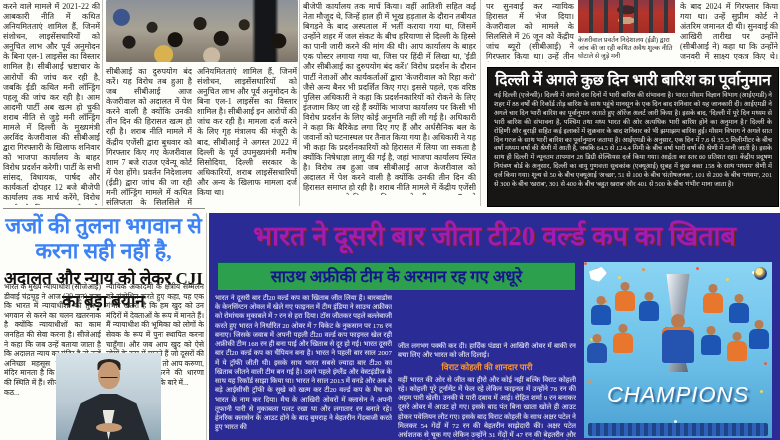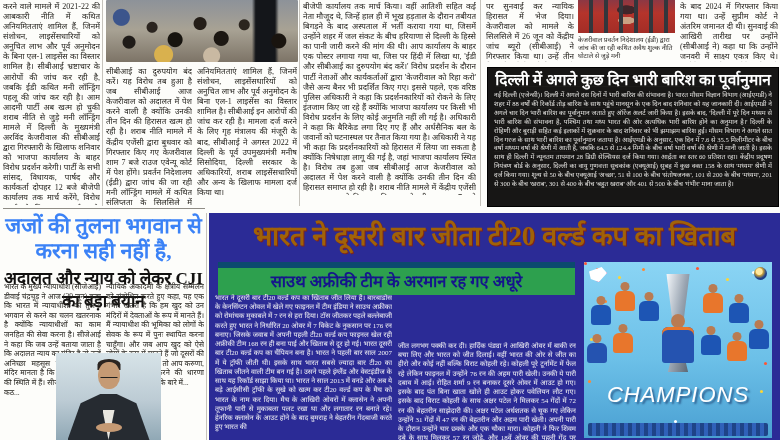--- a/index.html
+++ b/index.html
@@ -56,23 +56,23 @@
   .cji-suit{position:absolute;left:50%;bottom:0;transform:translateX(-50%);width:82px;height:46px;
     background:#262b31;clip-path:polygon(0 100%,16% 20%,40% 0,60% 0,84% 20%,100% 100%);}
   .cji-shirt{position:absolute;left:50%;bottom:0;transform:translateX(-50%);width:12px;height:30px;
     background:#e9e7e0;clip-path:polygon(0 0,100% 0,50% 100%);}
   .cji-hands{position:absolute;left:50%;bottom:8px;transform:translateX(-50%);width:26px;height:9px;
     border-radius:50%;background:#c59a74;}
 
   
   #sports-bg{left:209px;top:213px;width:571px;height:227px;background:#2b2b96;}
   #sports-headline{left:213px;top:219px;width:563px;text-align:center;font-weight:bold;
-    font-size:27px;line-height:1.3;color:#a16207;text-shadow:1px 1px 0 #7e241c;}
+    font-size:27px;line-height:1.3;color:#a21caf;text-shadow:1px 1px 0 #7e241c;}
   #sports-subhead-box{left:218px;top:262px;width:357px;height:27px;background:#2da04e;
-    border-top:6px solid #0c4a6e;}
+    border-top:1px solid #0c4a6e;}
   #sports-subheadline{width:100%;text-align:center;font-weight:bold;font-size:16.5px;
     line-height:27px;color:#15158c;}
   .sports-col{position:absolute;top:294px;height:144px;font-size:7px;line-height:1.32;
     color:#f4f4f6;text-align:justify;overflow:hidden;}
   #sports-col2-heading{display:block;text-align:center;font-weight:bold;color:#f49436;font-size:8.5px;margin:2px 0;}
 
   
   #champions-poster{left:584px;top:262px;width:188px;height:176px;overflow:hidden;
     background:linear-gradient(180deg,#8ad4f4 0%,#6cc0e8 55%,#4aa0d2 100%);}
   .confetti{position:absolute;left:0;top:0;width:3px;height:3px;border-radius:50%;background:#ff5533;
@@ -148,20 +148,21 @@
 
   <div class="abs" id="sports-bg"></div>
   <div class="abs" id="sports-headline">भारत ने दूसरी बार जीता टी20 वर्ल्ड कप का खिताब</div>
   <div class="abs" id="sports-subhead-box">
     <div id="sports-subheadline">साउथ अफ्रीकी टीम के अरमान रह गए अधूरे</div>
   </div>
 
   <div class="sports-col" style="left:215px;width:177px;">भारत ने दूसरी बार टी20 वर्ल्ड कप का खिताब जीत लिया है। बारबाडोस के केनसिंग्टन ओवल में खेले गए फाइनल में टीम इंडिया ने साउथ अफ्रीका को रोमांचक मुकाबले में 7 रन से हरा दिया। टॉस जीतकर पहले बल्लेबाजी करते हुए भारत ने निर्धारित 20 ओवर में 7 विकेट के नुकसान पर 176 रन बनाए। जिसके जवाब में अपनी पहली टी20 वर्ल्ड कप फाइनल खेल रही अफ्रीकी टीम 168 रन ही बना पाई और खिताब से दूर हो गई। भारत दूसरी बार टी20 वर्ल्ड कप का चैंपियन बना है। भारत ने पहली बार साल 2007 में ये ट्रॉफी जीती थी। इसके साथ भारत सबसे ज्यादा बार टी20 का खिताब जीतने वाली टीम बन गई है। उसने पहले इंग्लैंड और वेस्टइंडीज के साथ यह रिकॉर्ड साझा किया था। भारत ने साल 2013 में वनडे और अब ये बड़े आईसीसी ट्रॉफी के सूखे को खत्म कर टी20 वर्ल्ड कप के मैच को भारत के नाम कर दिया। मैच के आखिरी ओवरों में क्लासेन ने अपनी तूफानी पारी से मुकाबला पलट रखा था और लगातार रन बनाते रहे। हेनरिक क्लासेन के आउट होने के बाद बुमराह ने बेहतरीन गेंदबाजी करते हुए भारत की</div>
   <div class="sports-col" style="left:398px;width:178px;margin-top:48px;">
     <span>जीत लगभग पक्की कर दी। हार्दिक पंड्या ने आखिरी ओवर में बाकी रन बचा लिए और भारत को जीत दिलाई।</span>
+    <span id="sports-col2-heading">विराट कोहली की शानदार पारी</span>
     <span>वहीं भारत की ओर से जीत का हीरो और कोई नहीं बल्कि विराट कोहली रहे। कोहली पूरे टूर्नामेंट में फेल रहे लेकिन फाइनल में उन्होंने 76 रन की अहम पारी खेली। उनकी ये पारी दबाव में आई। रोहित शर्मा 9 रन बनाकर दूसरे ओवर में आउट हो गए। इसके बाद पंत बिना खाता खोले ही आउट होकर पवेलियन लौट गए। इसके बाद विराट कोहली के साथ अक्षर पटेल ने मिलकर 54 गेंदों में 72 रन की बेहतरीन साझेदारी की। अक्षर पटेल अर्धशतक से चूक गए लेकिन उन्होंने 31 गेंदों में 47 रन की बेहतरीन और अहम पारी खेली। अपनी पारी के दौरान उन्होंने चार छक्के और एक चौका मारा। कोहली ने फिर शिवम दुबे के साथ मिलकर 57 रन जोड़े, और 18वें ओवर की पहली गेंद पर कोहली के आउट होने के बाद दुबे भी आउट हो गए। उन्होंने 16 गेंदों में 27 रन बनाए। दुबे की पारी में तीन चौके और एक छक्का शामिल रहा। वहीं हार्दिक पंड्या 5 रन बनाकर नाबाद रहे।</span>
   </div>
 
   <div class="abs" id="champions-poster">
     <div class="confetti"></div>
     <div id="t20-logo"></div>
     <div id="team-emblem"></div>
     <div class="p" style="left:6px;top:34px;--c:#1d55b4"></div>
     <div class="p" style="left:30px;top:20px;--c:#e8762c"></div>
     <div class="p" style="left:54px;top:30px;--c:#1d55b4"></div>

